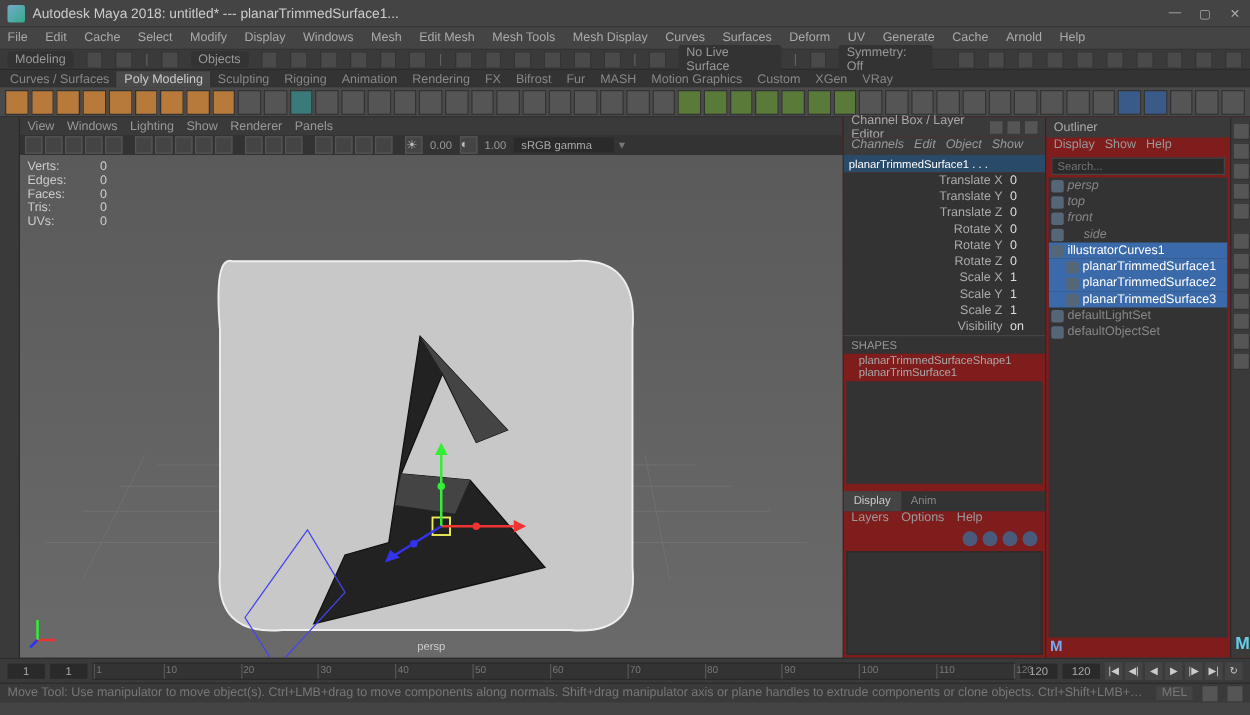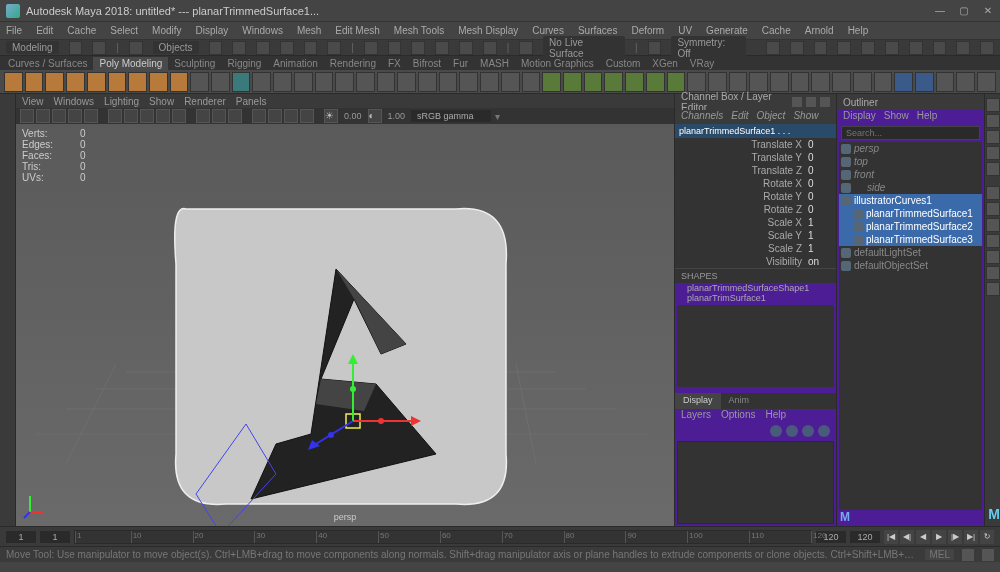--- a/index.html
+++ b/index.html
@@ -35,21 +35,21 @@
 .vp-icons .drop { background:#2a2a2a; padding:1px 6px; font-size:9px; color:#aaa; min-width:80px; }
 .viewport { flex:1; position:relative; background:linear-gradient(180deg,#5a5a5a 0%,#6a6a6a 100%); overflow:hidden; }
 .hud { position:absolute; top:4px; left:6px; font-size:9px; color:#ccc; }
 .hud div { display:flex; gap:28px; }
 .hud .lbl { width:30px; }
 .persp { position:absolute; bottom:4px; left:50%; transform:translateX(-50%); font-size:9px; color:#ccc; }
 .axiswidget { position:absolute; bottom:6px; left:6px; width:30px; height:30px; }
 .gizmo-x { stroke:#e33; stroke-width:2; }
 .gizmo-y { stroke:#3e3; stroke-width:2; }
 .gizmo-z { stroke:#33e; stroke-width:2; }
-.rightpanels { width:326px; display:flex; background:#4c1d95;justify-content:flex-end; }
+.rightpanels { width:326px; display:flex; background:#7f1d1d;justify-content:flex-end; }
 .chbox { width:162px; border-left:1px solid #2a2a2a; display:flex; flex-direction:column; }
 .panel-title { height:16px; background:#3a3a3a; font-size:10px; color:#aaa; padding:2px 6px; display:flex; align-items:center; }
 .panel-title .icons { margin-left:auto; display:flex; gap:4px; }
 .panel-title .icons span { width:10px; height:10px; background:#555; cursor:pointer; }
 .chmenu { height:14px; background:#3a3a3a; display:flex; gap:8px; padding:0 6px; font-size:9px; color:#999;font-style:italic; }
 .chhead { background:#2a4a6a; color:#fff; padding:2px 4px; font-size:9px; }
 .chattrs { background:#333; }
 .chrow { display:flex; font-size:9px; padding:1px 4px; }
 .chrow .alabel { flex:1; text-align:right; padding-right:6px; color:#aaa; }
 .chrow .aval { width:24px; color:#ddd; }

